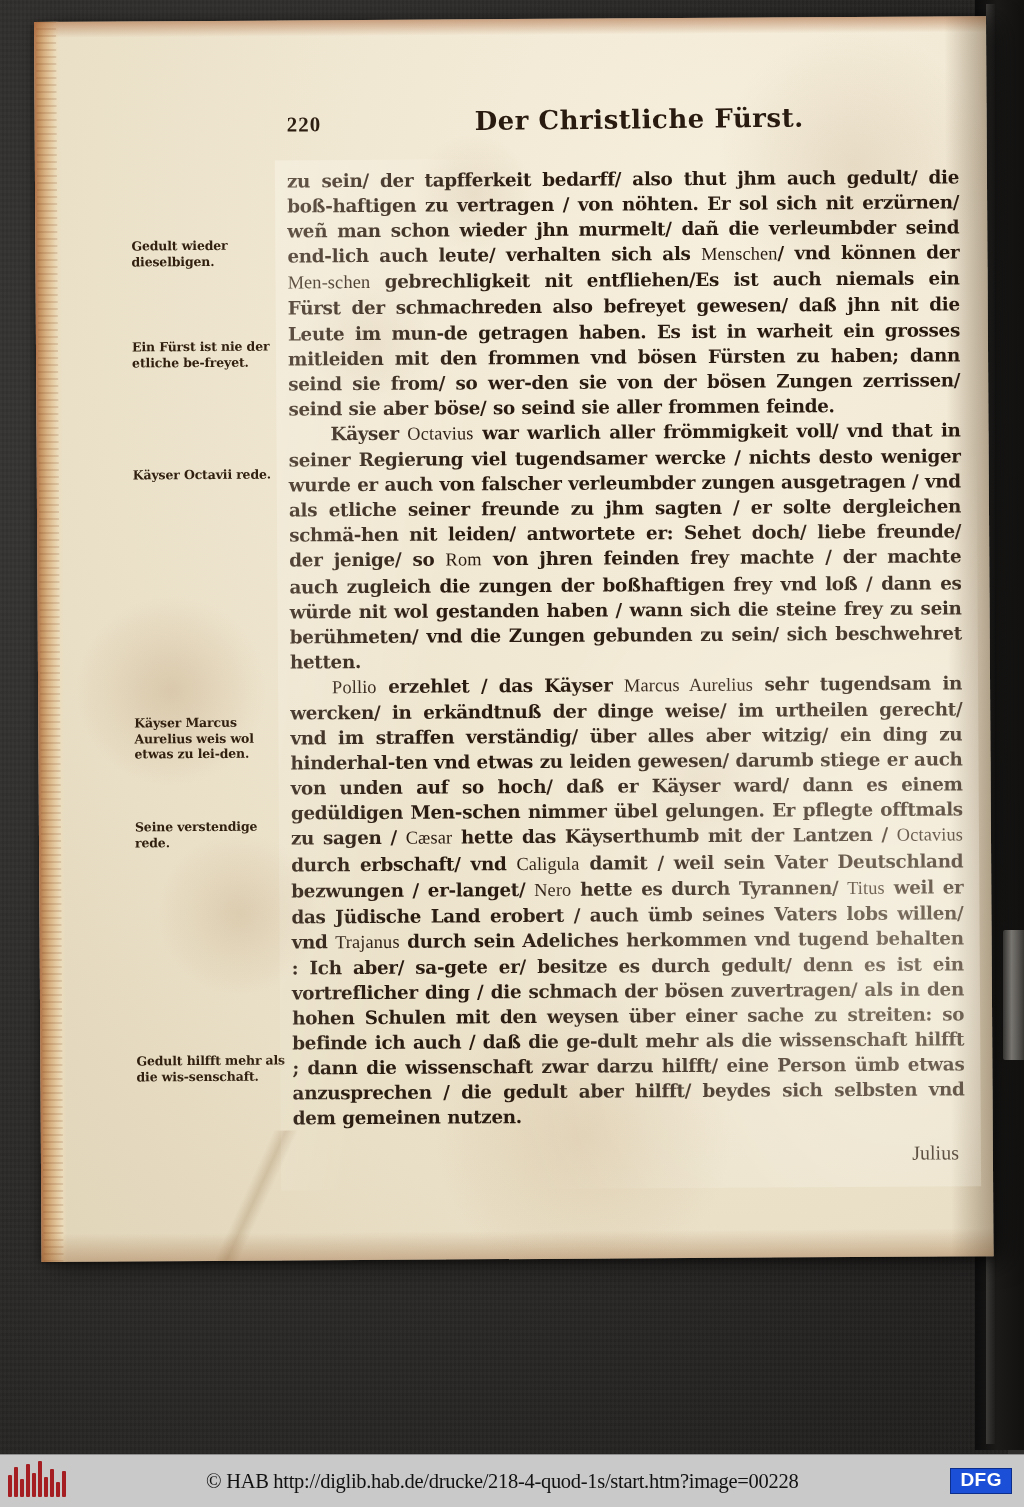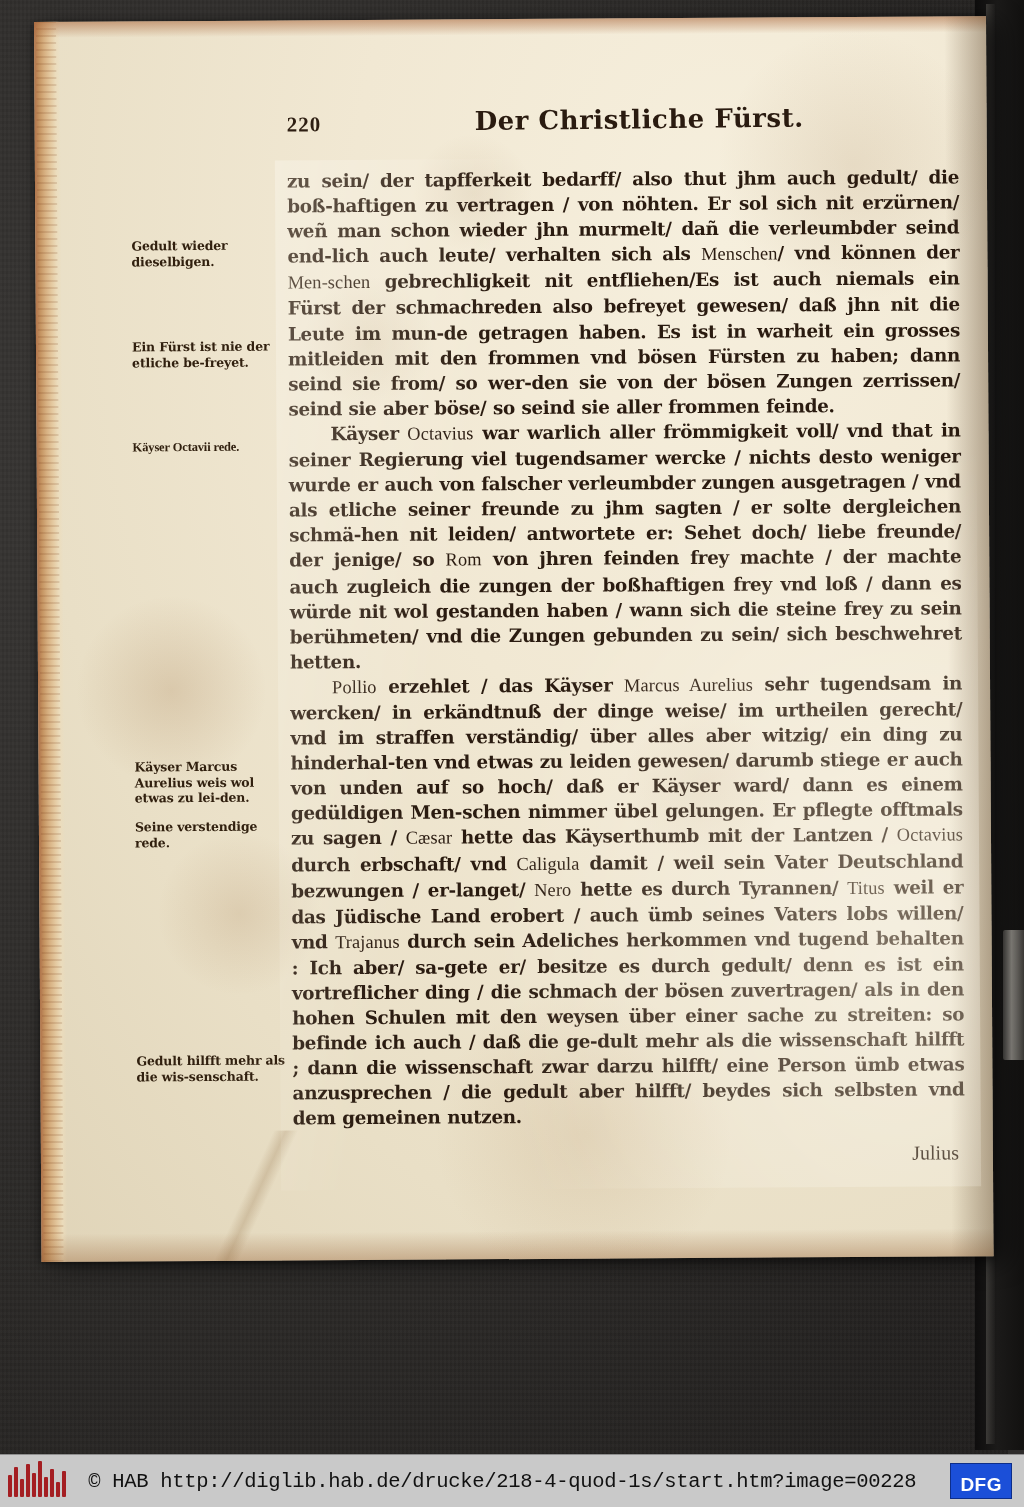--- a/index.html
+++ b/index.html
@@ -237,36 +237,36 @@
   }
   #hab-logo i {
     display: block;
     width: 4px;
     background: #a41e22;
     border-radius: 1px;
   }
   #footer-text {
     flex: 1;
     text-align: center;
-    font-family: Liberation Mono, monospace;
+    font-family: Liberation Serif, serif;
     font-size: 20.5px;
     color: #111;
     letter-spacing: -0.3px;
     white-space: nowrap;
     padding-right: 28px;
   }
   #dfg-logo {
     margin-right: 12px;
     background: #1b4fd8;
     color: #fff;
     font-family: "Liberation Sans", sans-serif;
     font-weight: 700;
     font-size: 19px;
     letter-spacing: 0.5px;
-    padding: 11px 9px 4px;
+    padding: 1px 9px 4px;
     border: 1px solid #0d2e8a;
     line-height: 1;
   }
 </style>
 </head>
 <body>
 
 <div id="scan">
 
   <div id="board-texture"></div>
@@ -285,22 +285,22 @@
     <div id="crease"></div>
 
     <div id="head">
       <div id="folio" class="antiqua">220</div>
       <div id="head-title" class="fraktur">Der Christliche Fürst.</div>
     </div>
 
     <div id="margin-col">
       <div class="marginal" style="top:22px;margin-top:45px;">Gedult wieder dieselbigen.</div>
       <div class="marginal" style="top:168px;">Ein Fürst ist nie der etliche be-freyet.</div>
-      <div class="marginal" style="top:269px;font-family:Liberation Serif, serif;">Käyser Octavii rede.</div>
-      <div class="marginal" style="top:588px;">Käyser Marcus Aurelius weis wol etwas zu lei-den.</div>
+      <div class="marginal" style="top:296px;">Käyser Octavii rede.</div>
+      <div class="marginal" style="top:544px;">Käyser Marcus Aurelius weis wol etwas zu lei-den.</div>
       <div class="marginal" style="top:648px;">Seine verstendige rede.</div>
       <div class="marginal" style="top:882px;">Gedult hilfft mehr als die wis-senschaft.</div>
     </div>
 
     <div id="body-col">
 
       <p class="para"><span>zu sein/ der tapfferkeit bedarff/ also thut jhm auch gedult/ die boß-haftigen zu vertragen / von nöhten.  Er sol sich nit erzürnen/ weñ man schon wieder jhn murmelt/ dañ die verleumbder seind end-lich auch leute/ verhalten sich als </span><span class="lat">Menschen</span><span>/ vnd können der </span><span class="lat">Men-schen</span><span> gebrechligkeit nit entfliehen/Es ist auch niemals ein Fürst der schmachreden also befreyet gewesen/ daß jhn nit die Leute im mun-de getragen haben.  Es ist in warheit ein grosses mitleiden mit den frommen vnd bösen Fürsten zu haben; dann seind sie from/ so wer-den sie von der bösen Zungen zerrissen/ seind sie aber böse/ so seind sie aller frommen feinde.</span></p>
 
       <p class="para"><span class="ind"></span><span>Käyser </span><span class="lat">Octavius</span><span> war  warlich aller frömmigkeit voll/ vnd that in seiner Regierung viel tugendsamer wercke / nichts desto weniger wurde er auch von falscher verleumbder zungen ausgetragen / vnd als etliche seiner freunde zu jhm sagten / er solte dergleichen schmä-hen nit leiden/ antwortete er: Sehet doch/ liebe freunde/ der jenige/ so </span><span class="lat">Rom</span><span> von jhren feinden frey machte / der machte auch zugleich die zungen der boßhaftigen frey vnd loß / dann es würde nit wol gestanden haben / wann sich die steine  frey zu sein berühmeten/ vnd die Zungen gebunden zu sein/ sich beschwehret hetten.</span></p>
 

